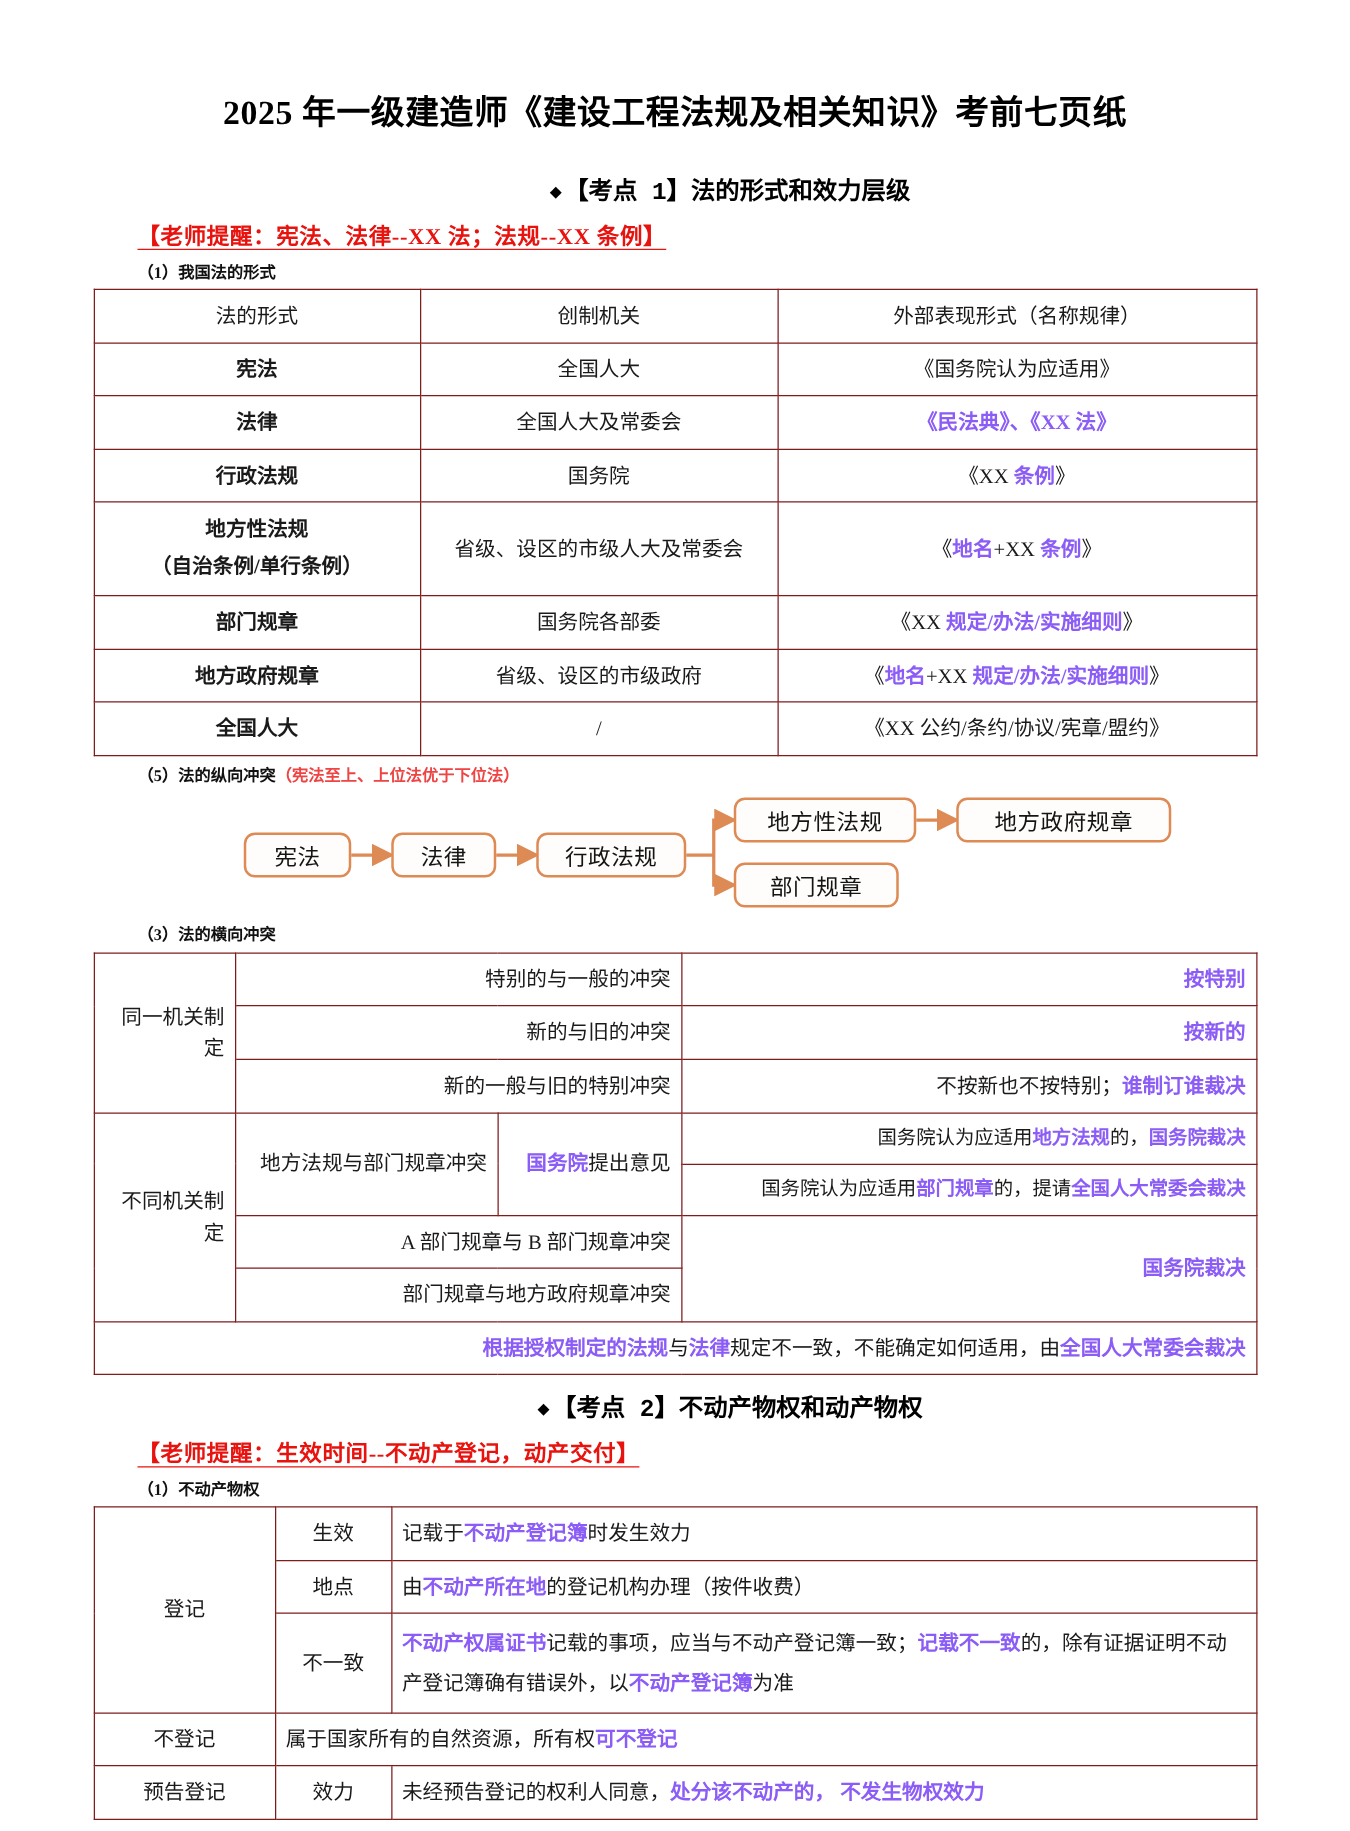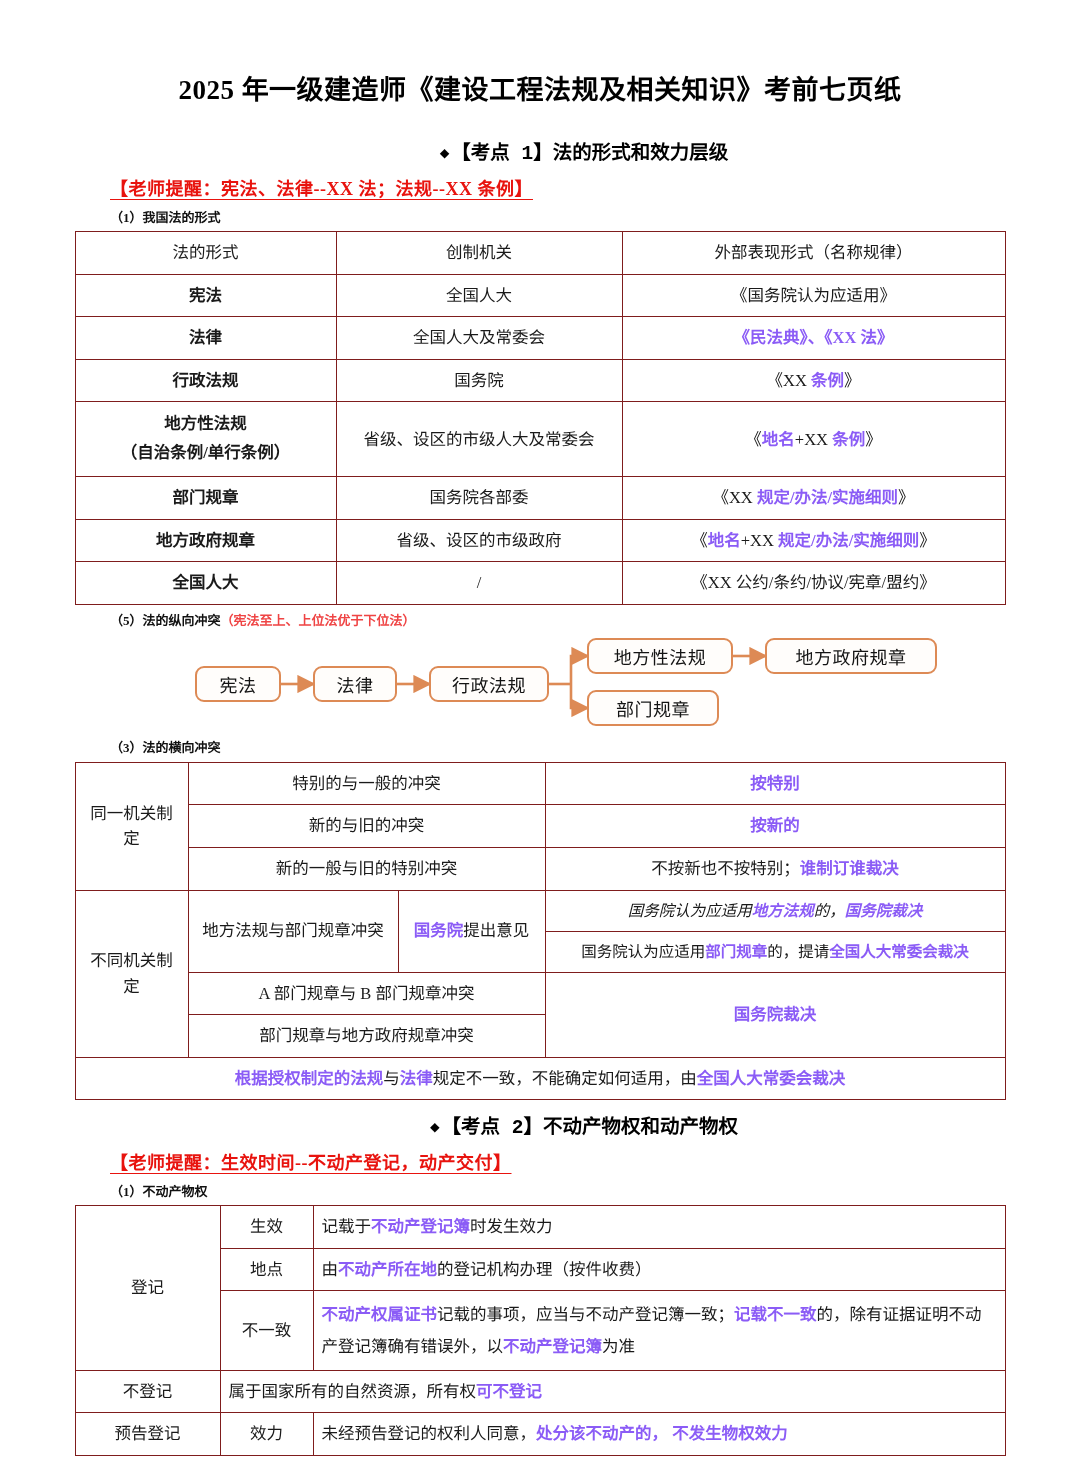--- a/index.html
+++ b/index.html
@@ -86,21 +86,21 @@
   
   .t1 col.a { width: 261px; }
   .t1 col.b { width: 286px; }
   .t1 col.c { width: 383px; }
   .t1 td { height: 39px; }
   
   .t2 col.a { width: 113px; }
   .t2 col.b { width: 210px; }
   .t2 col.c { width: 147px; }
   .t2 col.d { width: 460px; }
-  .t2 td { height: 38px; }
+  .t2 td { height: 38px; text-align: right; }
   
   .t3 col.a { width: 145px; }
   .t3 col.b { width: 93px; }
   .t3 col.c { width: 692px; }
   .t3 td { height: 40px; }
   
   .flow-wrap {
     position: relative;
     width: 930px;
     height: 90px;
@@ -243,21 +243,21 @@
         <td class="c"><span></span><span class="redb">按新的</span></td>
       </tr>
       <tr>
         <td class="c" colspan="2">新的一般与旧的特别冲突</td>
         <td class="c"><span>不按新也不按特别；</span><span class="redb">谁制订谁裁决</span></td>
       </tr>
       <tr>
         <td class="c" rowspan="4">不同机关制定</td>
         <td class="c" rowspan="2">地方法规与部门规章冲突</td>
         <td class="c" rowspan="2"><span class="redb">国务院</span><span>提出意见</span></td>
-        <td class="c" style="font-size:15.5px;font-style:italic;"><span>国务院认为应适用</span><span class="redb">地方法规</span><span>的，</span><span class="redb">国务院裁决</span></td>
+        <td class="c" style="font-size:15.5px;"><span>国务院认为应适用</span><span class="redb">地方法规</span><span>的，</span><span class="redb">国务院裁决</span></td>
       </tr>
       <tr>
         <td class="c" style="font-size:15.5px;"><span>国务院认为应适用</span><span class="redb">部门规章</span><span>的，提请</span><span class="redb">全国人大常委会裁决</span></td>
       </tr>
       <tr>
         <td class="c" colspan="2">A 部门规章与 B 部门规章冲突</td>
         <td class="c" rowspan="2"><span class="redb">国务院裁决</span></td>
       </tr>
       <tr>
         <td class="c" colspan="2">部门规章与地方政府规章冲突</td>

